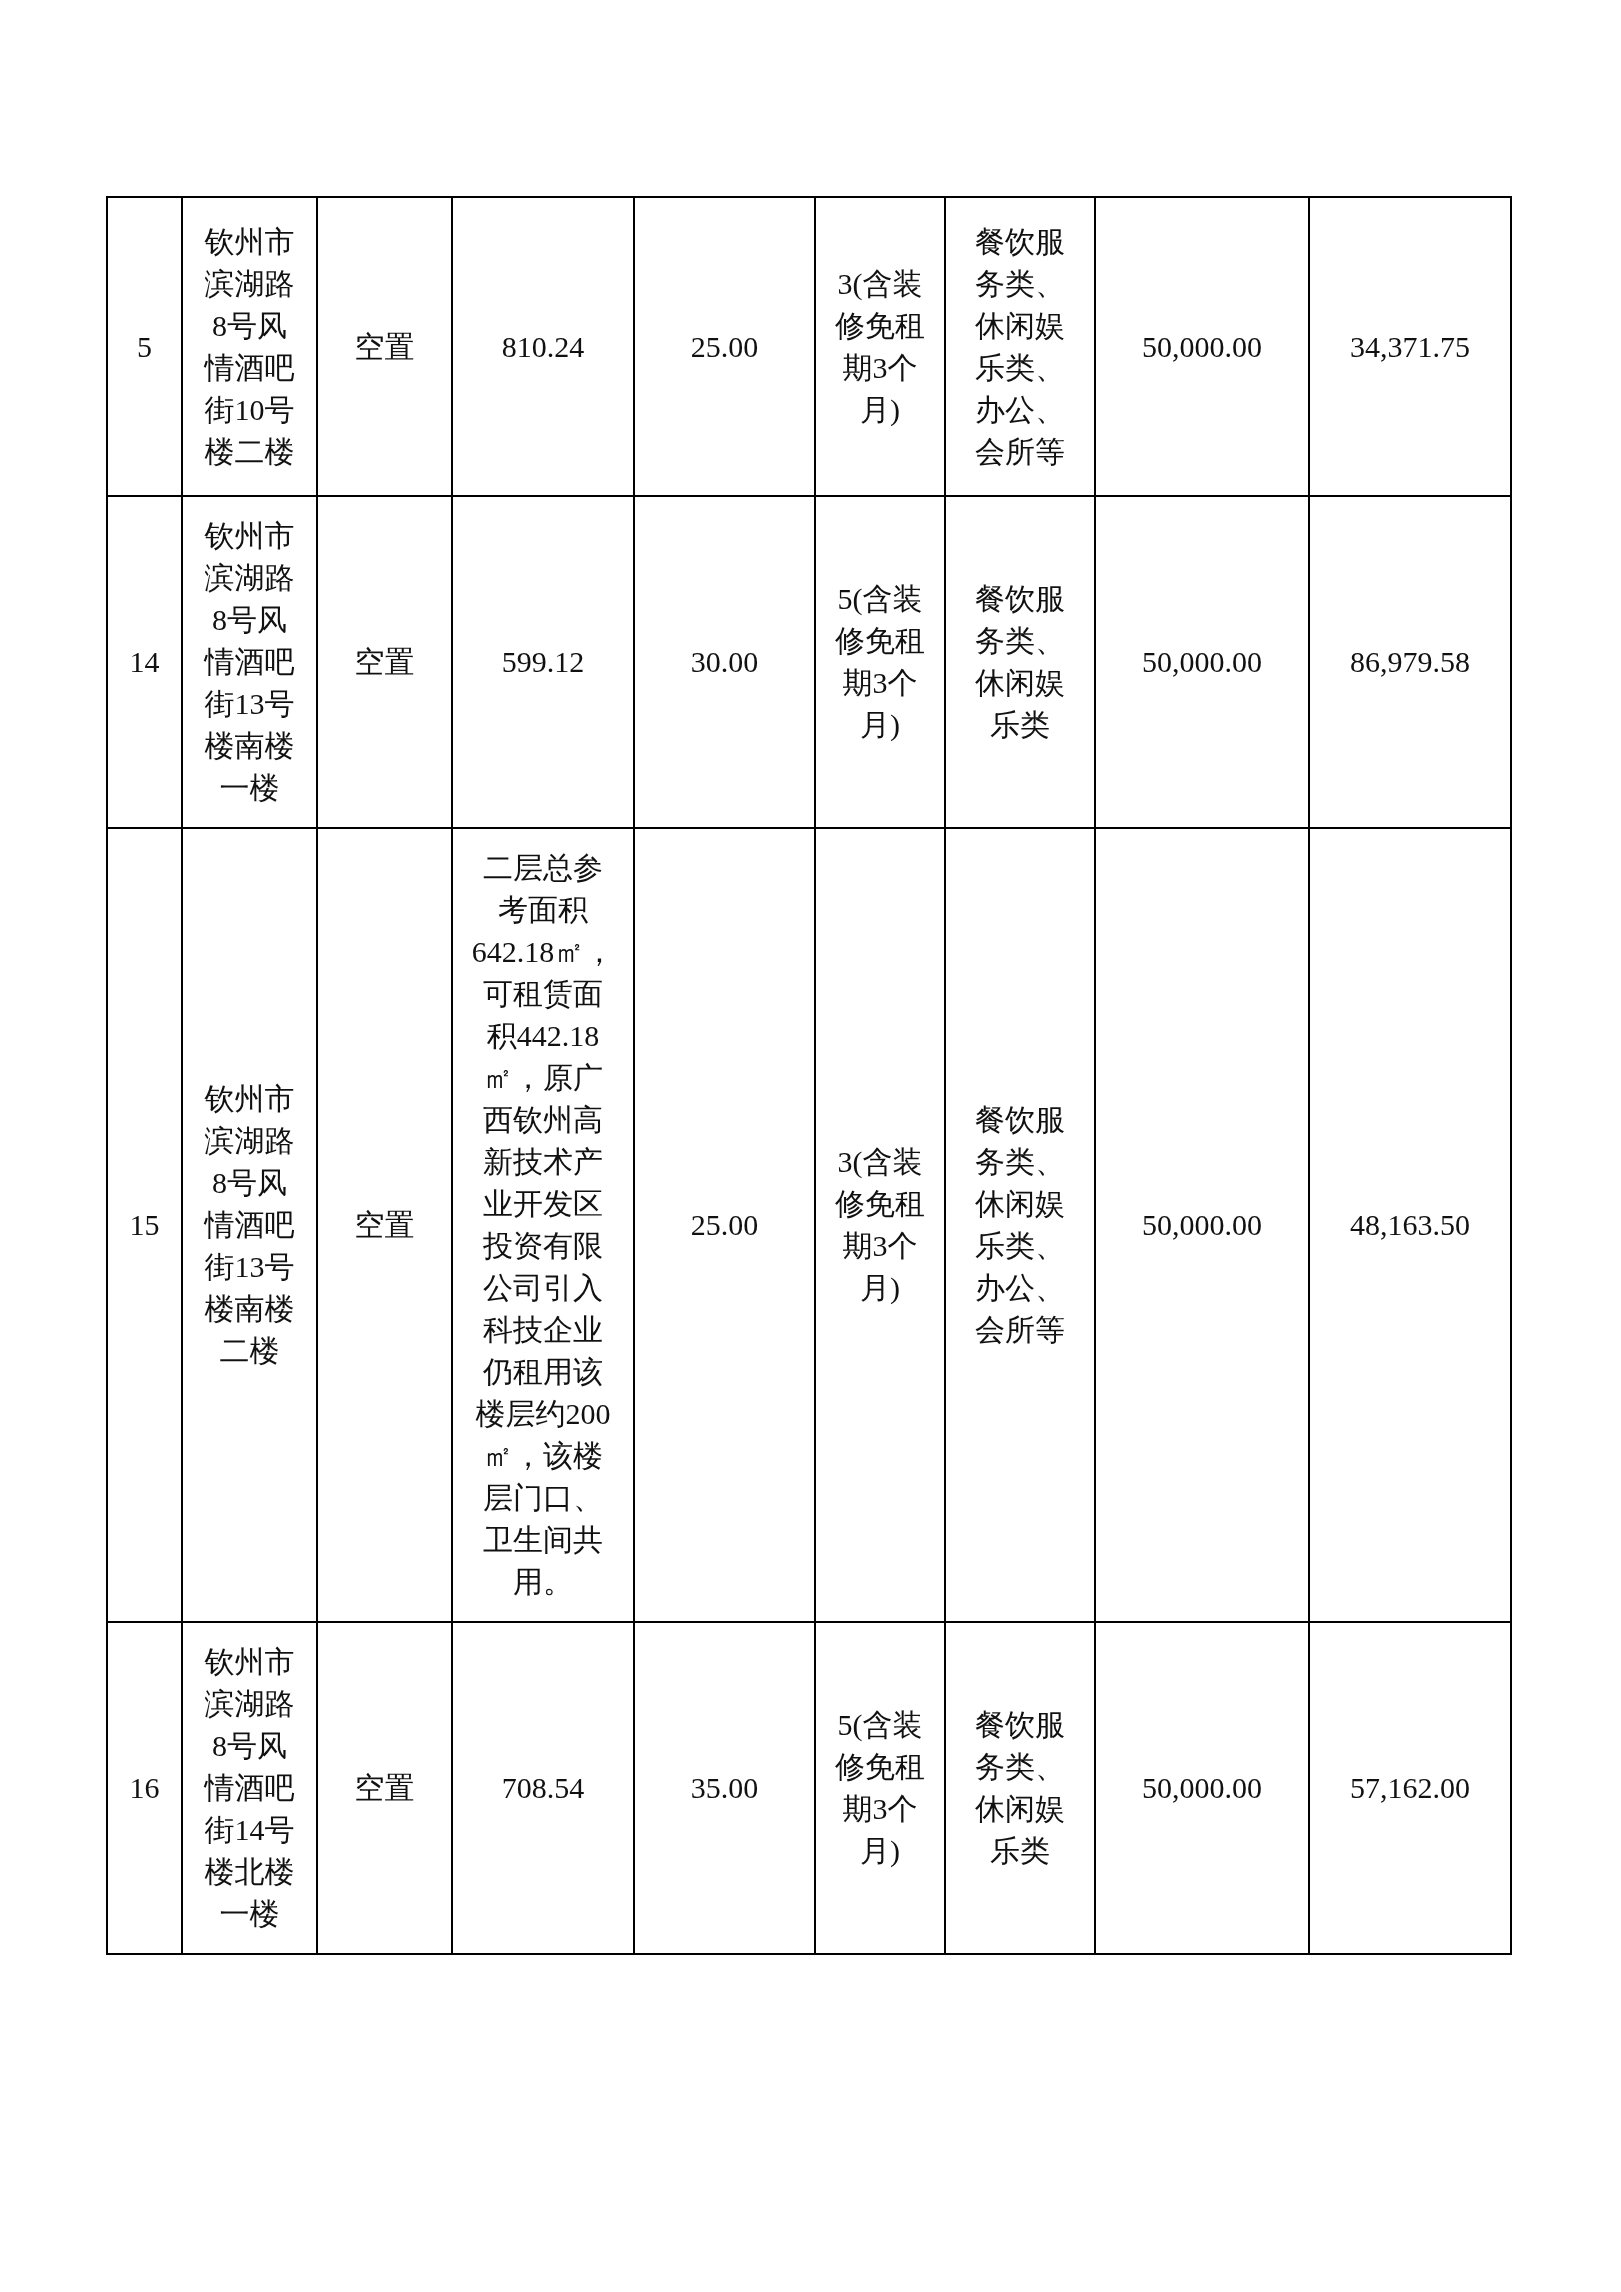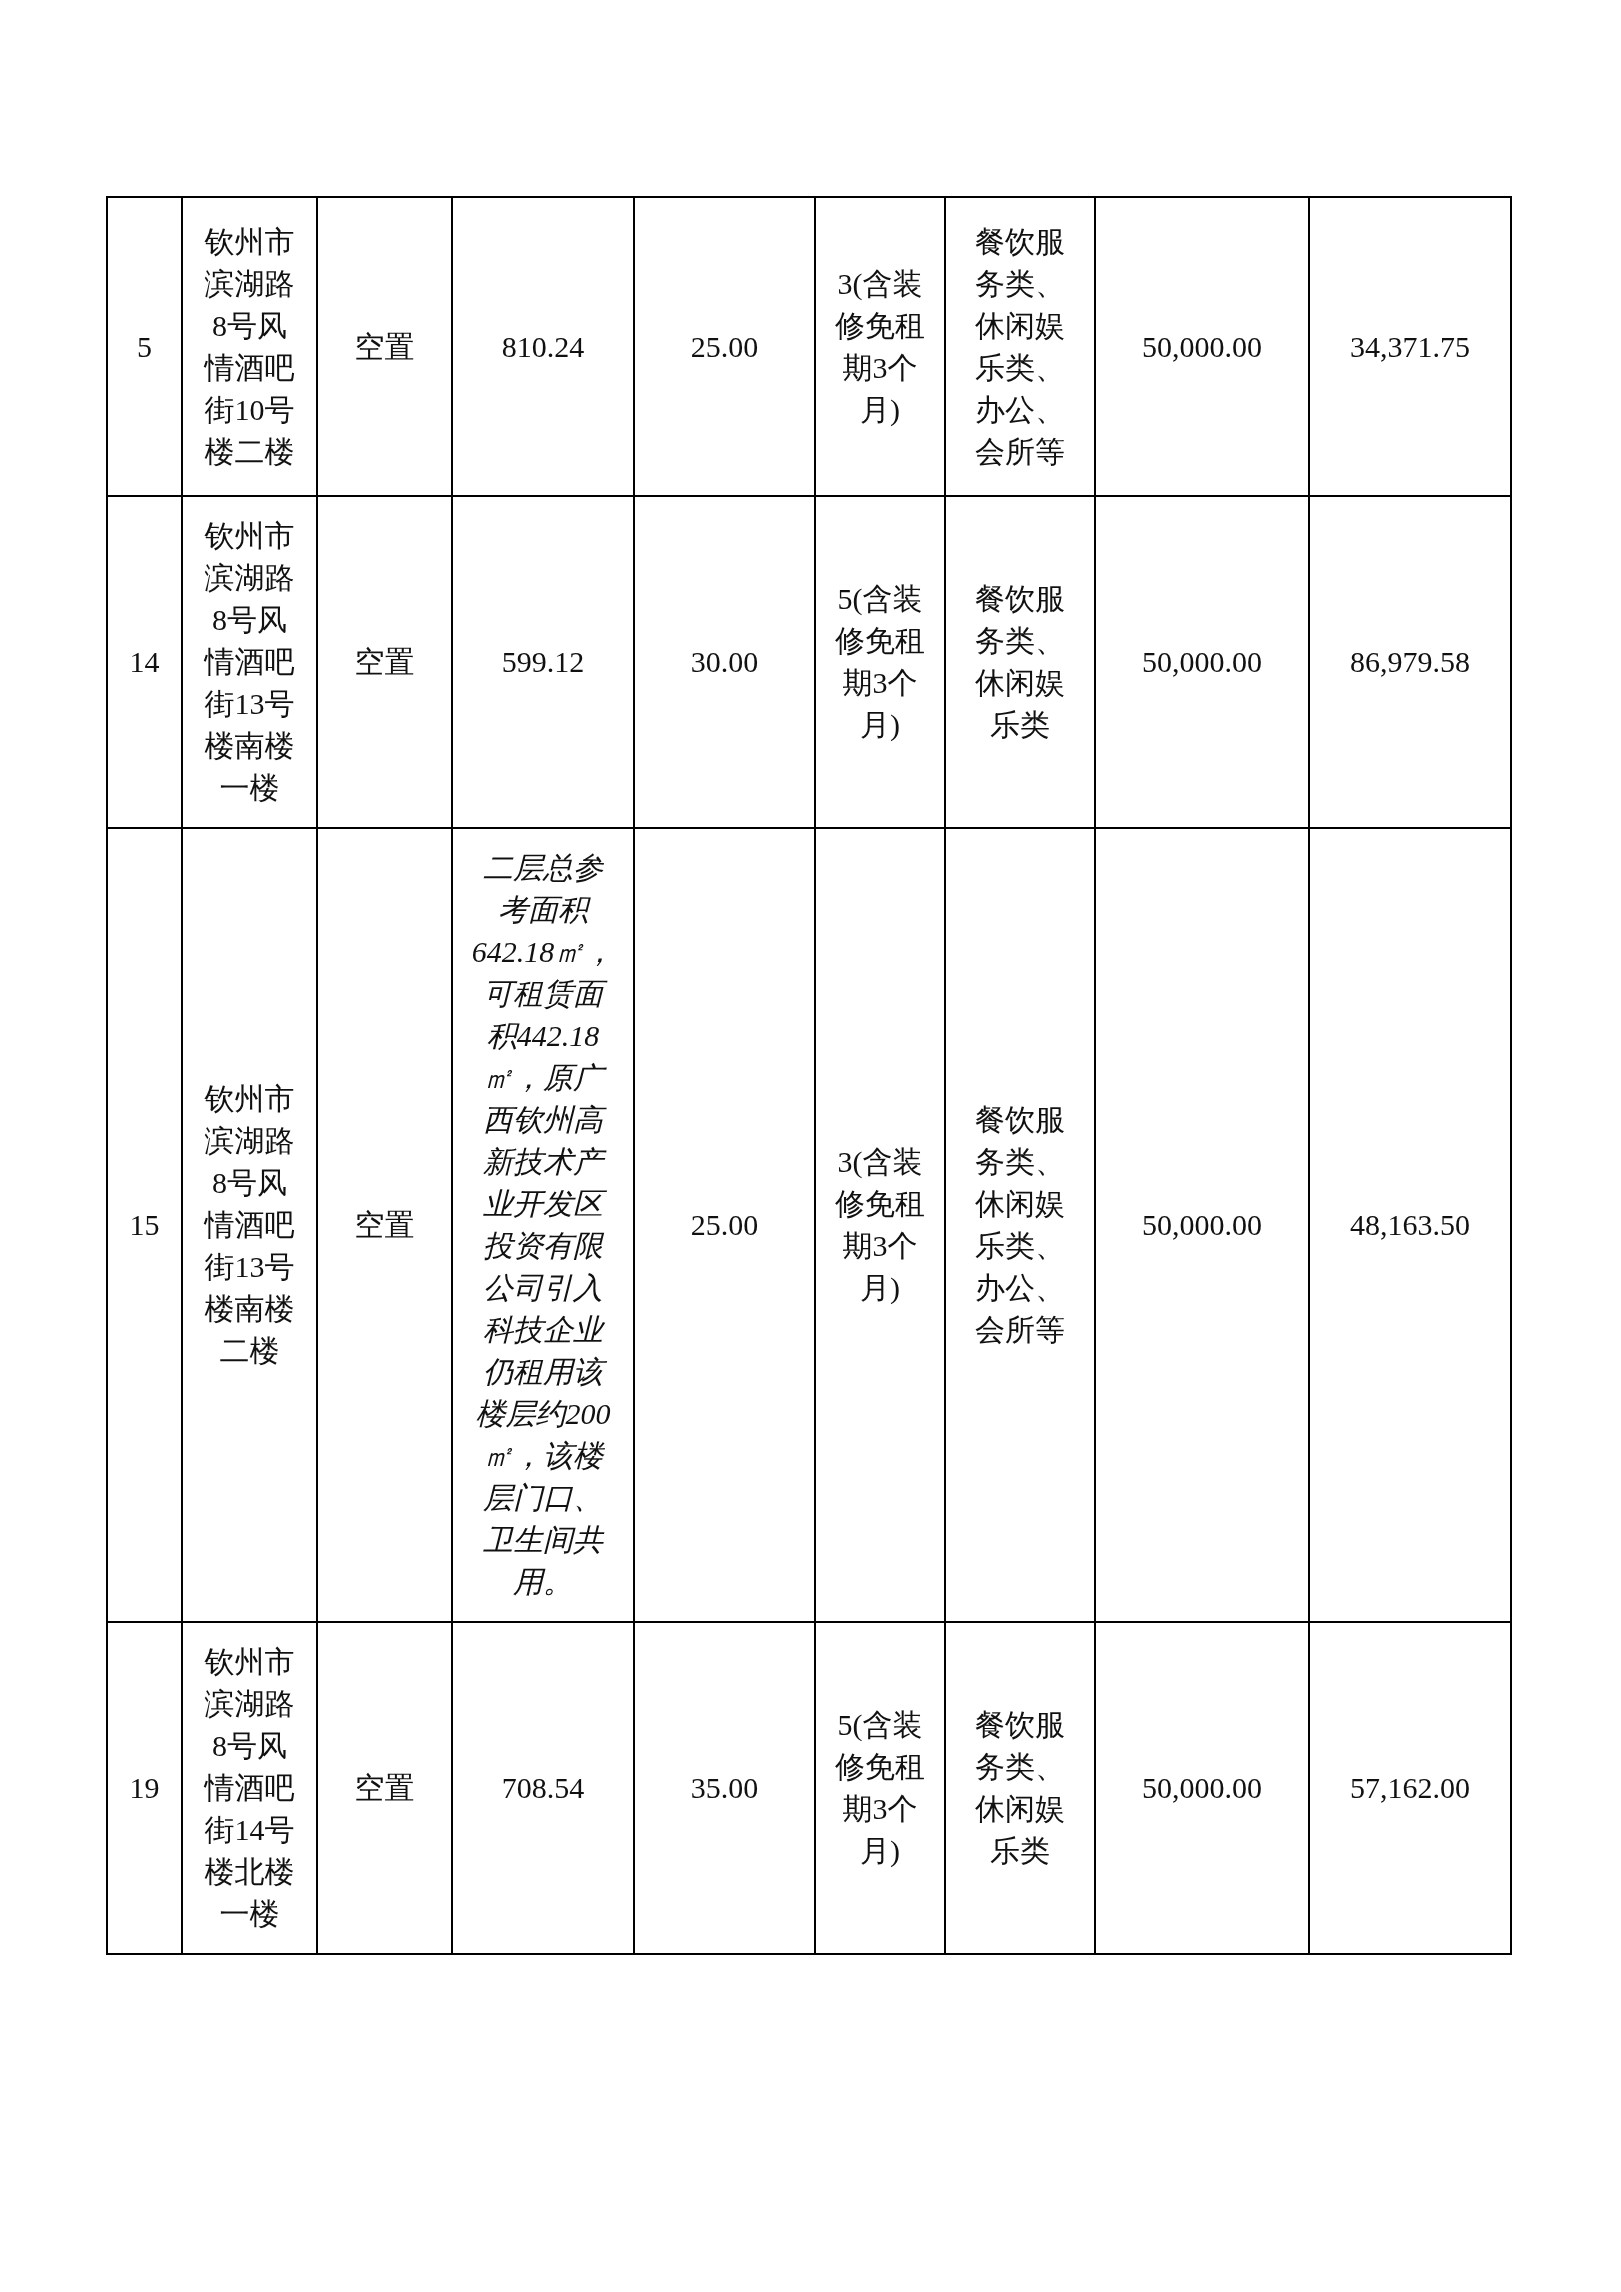--- a/index.html
+++ b/index.html
@@ -27,21 +27,21 @@
     overflow:hidden;
   }
   tr.r13{height:299px;}
   tr.r14{height:297px;}
   tr.r15{height:722px;}
   tr.r16{height:301px;}
   .inner{margin:18px auto;overflow-wrap:break-word;}
   td.c-loc  .inner{width:98px;}
   td.c-lease .inner{width:104px;}
   td.c-biz  .inner{width:116px;}
-  td.c-area .inner.long{width:149px;font-style:italic;}
+  td.c-area .inner.long{width:149px;}
 </style>
 </head>
 <body>
 
 <div class="page">
   <table class="lease">
     <colgroup>
       <col style="width:75px">
         <col style="width:135px">
         <col style="width:135px">
@@ -139,21 +139,21 @@
       <td class="c-dep">
             <div class="inner">50,000.00</div>
           </td>
       <td class="c-amt">
             <div class="inner">48,163.50</div>
           </td>
     </tr>
 
     <tr class="r16">
       <td class="c-seq">
-            <div class="inner">19</div>
+            <div class="inner">16</div>
           </td>
       <td class="c-loc">
             <div class="inner">钦州市滨湖路8号风情酒吧街14号楼北楼一楼</div>
           </td>
       <td class="c-stat">
             <div class="inner">空置</div>
           </td>
       <td class="c-area">
             <div class="inner">708.54</div>
           </td>

